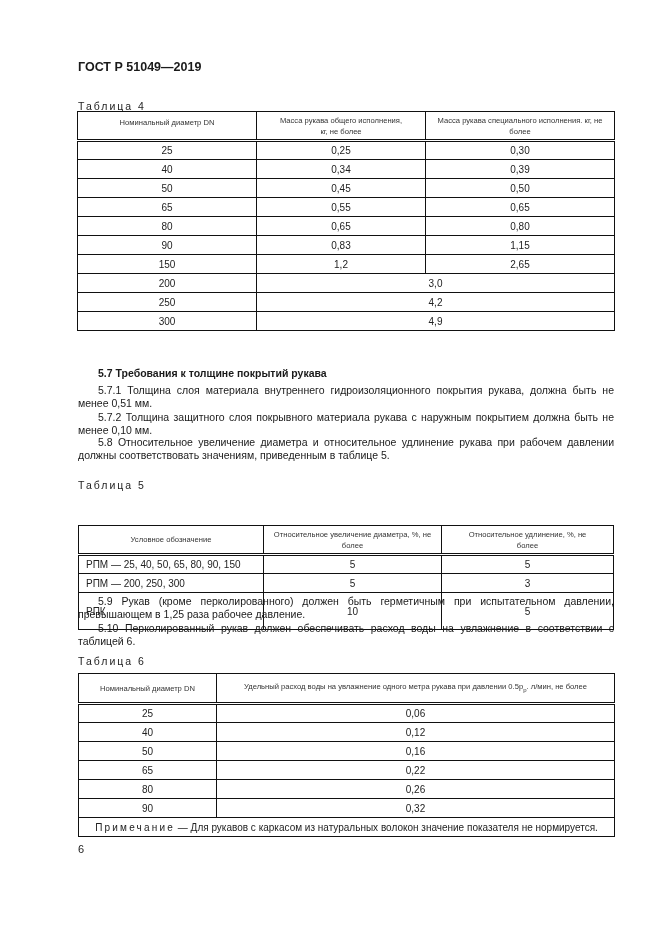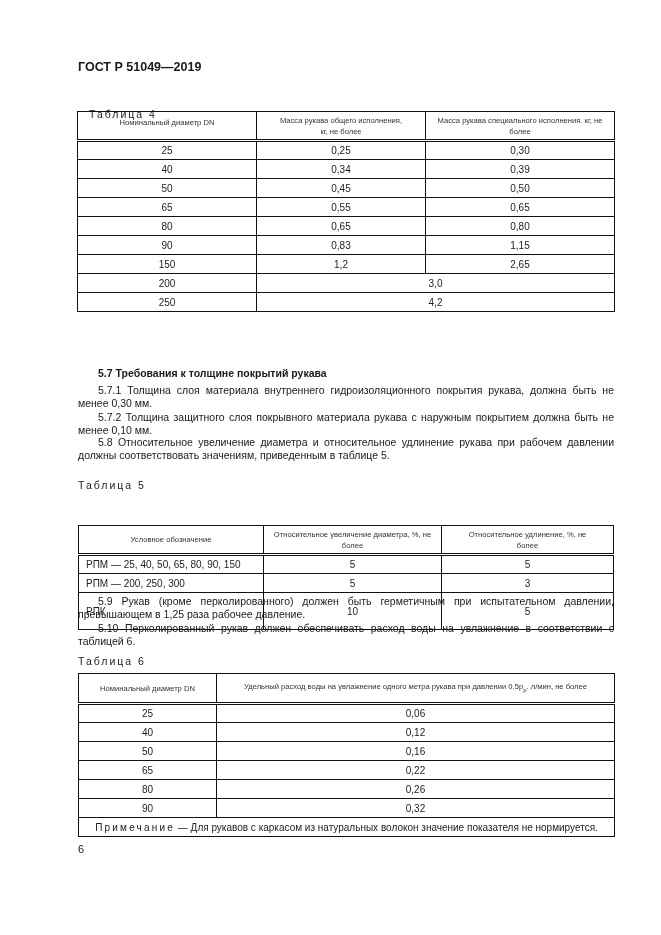--- a/index.html
+++ b/index.html
@@ -23,21 +23,21 @@
     .h57 { left: 98px; top: 367px; font-size: 10.5px; font-weight: bold; }
     .left-cell { text-align: left; padding-left: 7px; }
     .page-num { left: 78px; top: 843px; font-size: 11px; }
     sub { font-size: 6px; }
   </style>
 </head>
 <body>
 
 <div class="abs doc-id">ГОСТ Р 51049—2019</div>
 
-<div class="abs tcap" style="left:78px; top:108px;margin-left:11px;">Таблица 4</div>
+<div class="abs tcap" style="left:78px; top:100px;">Таблица 4</div>
 <table style="left:77px; top:111px; width:537px;">
   <colgroup>
       <col style="width:179px">
       <col style="width:169px">
       <col style="width:189px">
     </colgroup>
   <thead>
     <tr style="height:29px;">
       <th style="vertical-align:top; padding-top:5px;">Номинальный диаметр DN</th>
       <th style="padding:0 22px;">Масса рукава общего исполнения, кг, не более</th>
@@ -81,25 +81,29 @@
       <td>2,65</td>
     </tr>
     <tr style="height:19px;">
       <td>200</td>
       <td colspan="2">3,0</td>
     </tr>
     <tr style="height:19px;">
       <td>250</td>
       <td colspan="2">4,2</td>
     </tr>
+    <tr style="height:19px;">
+      <td>300</td>
+      <td colspan="2">4,9</td>
+    </tr>
   </tbody>
 </table>
 
 <div class="abs h57">5.7 Требования к толщине покрытий рукава</div>
-<div class="abs para indent1" style="top:384px; text-indent:20px;">5.7.1 Толщина слоя материала внутреннего гидроизоляционного покрытия рукава, должна быть не менее 0,30 мм.</div>
+<div class="abs para indent1" style="top:384px; text-indent:20px;">5.7.1 Толщина слоя материала внутреннего гидроизоляционного покрытия рукава, должна быть не менее 0,51 мм.</div>
 <div class="abs para" style="top:411px; text-indent:20px;">5.7.2 Толщина защитного слоя покрывного материала рукава с наружным покрытием должна быть не менее 0,10 мм.</div>
 <div class="abs para" style="top:436px; text-indent:20px;">5.8 Относительное увеличение диаметра и относительное удлинение рукава при рабочем давлении должны соответствовать значениям, приведенным в таблице 5.</div>
 
 <div class="abs tcap" style="left:78px; top:479px;text-align:center;">Таблица 5</div>
 <table style="left:78px; top:525px; width:535px;">
   <colgroup>
       <col style="width:185px">
       <col style="width:178px">
       <col style="width:172px">
     </colgroup>

